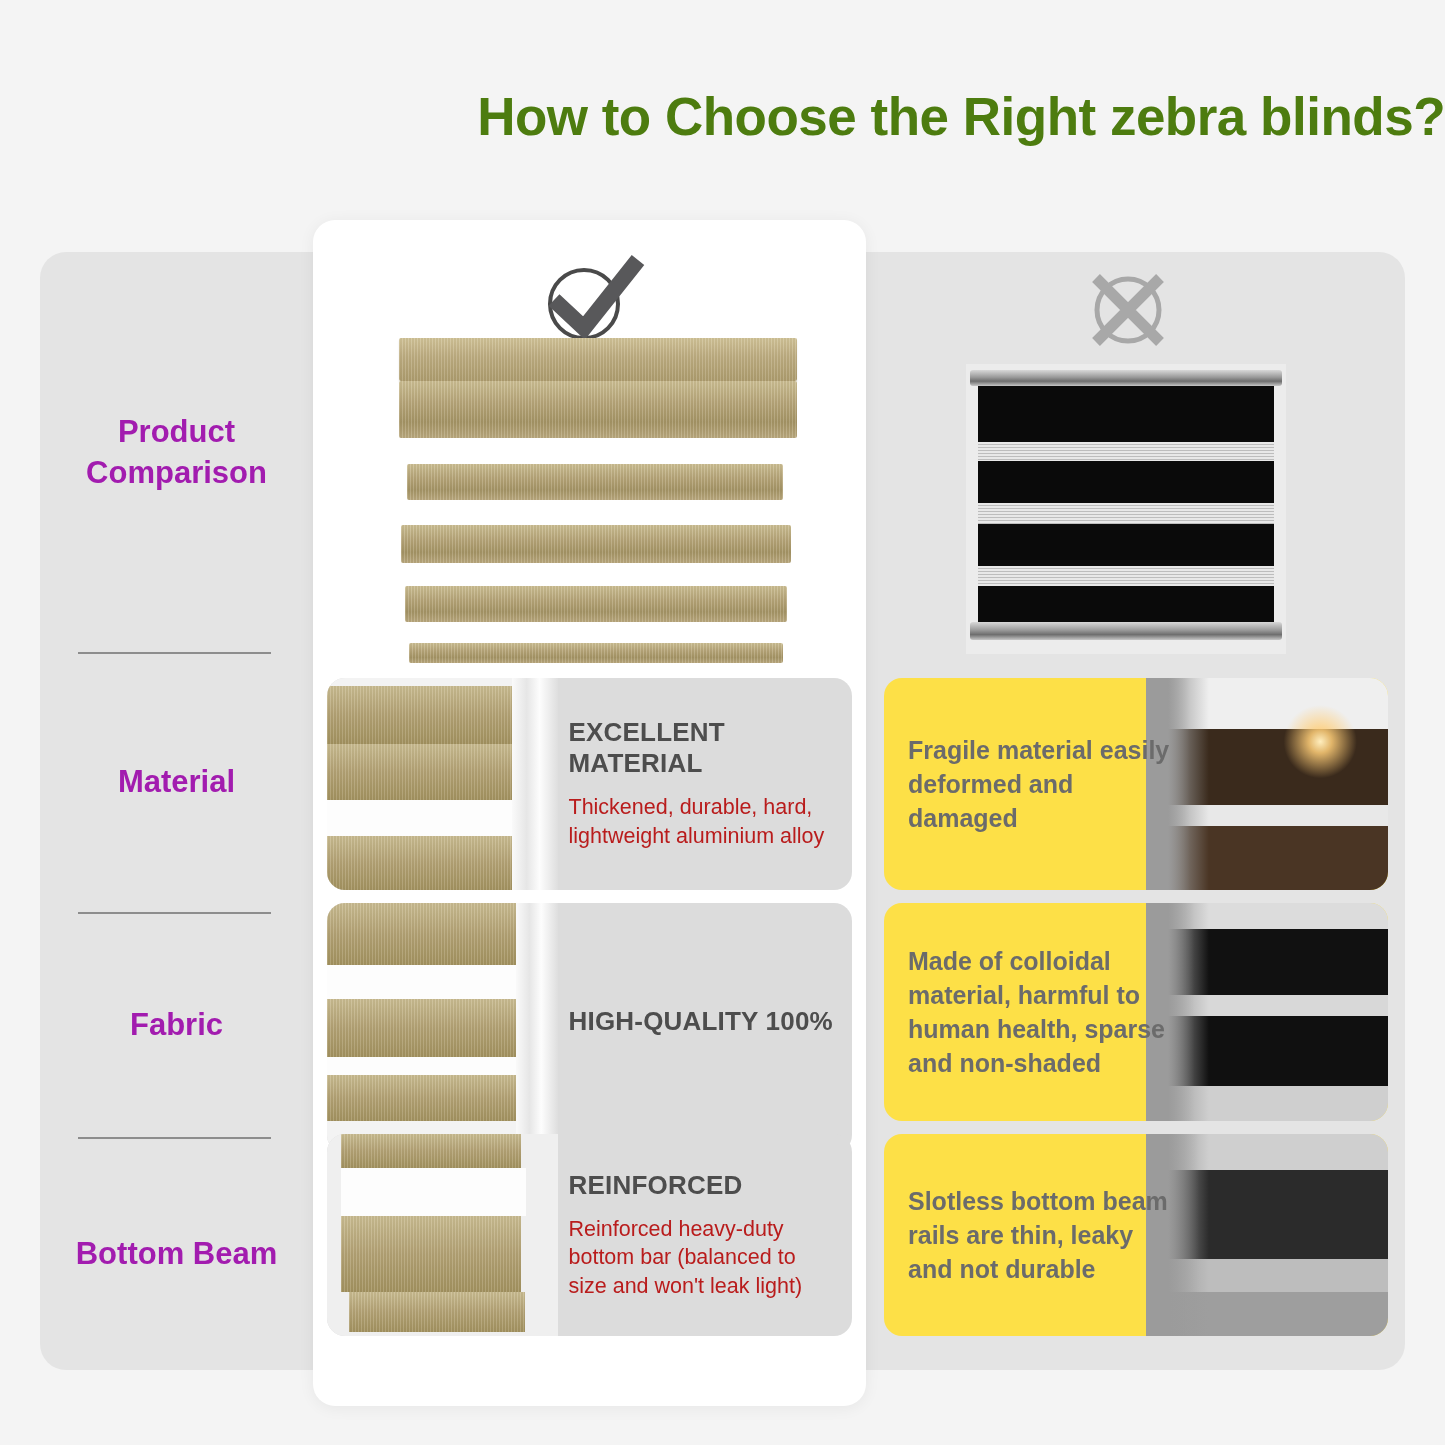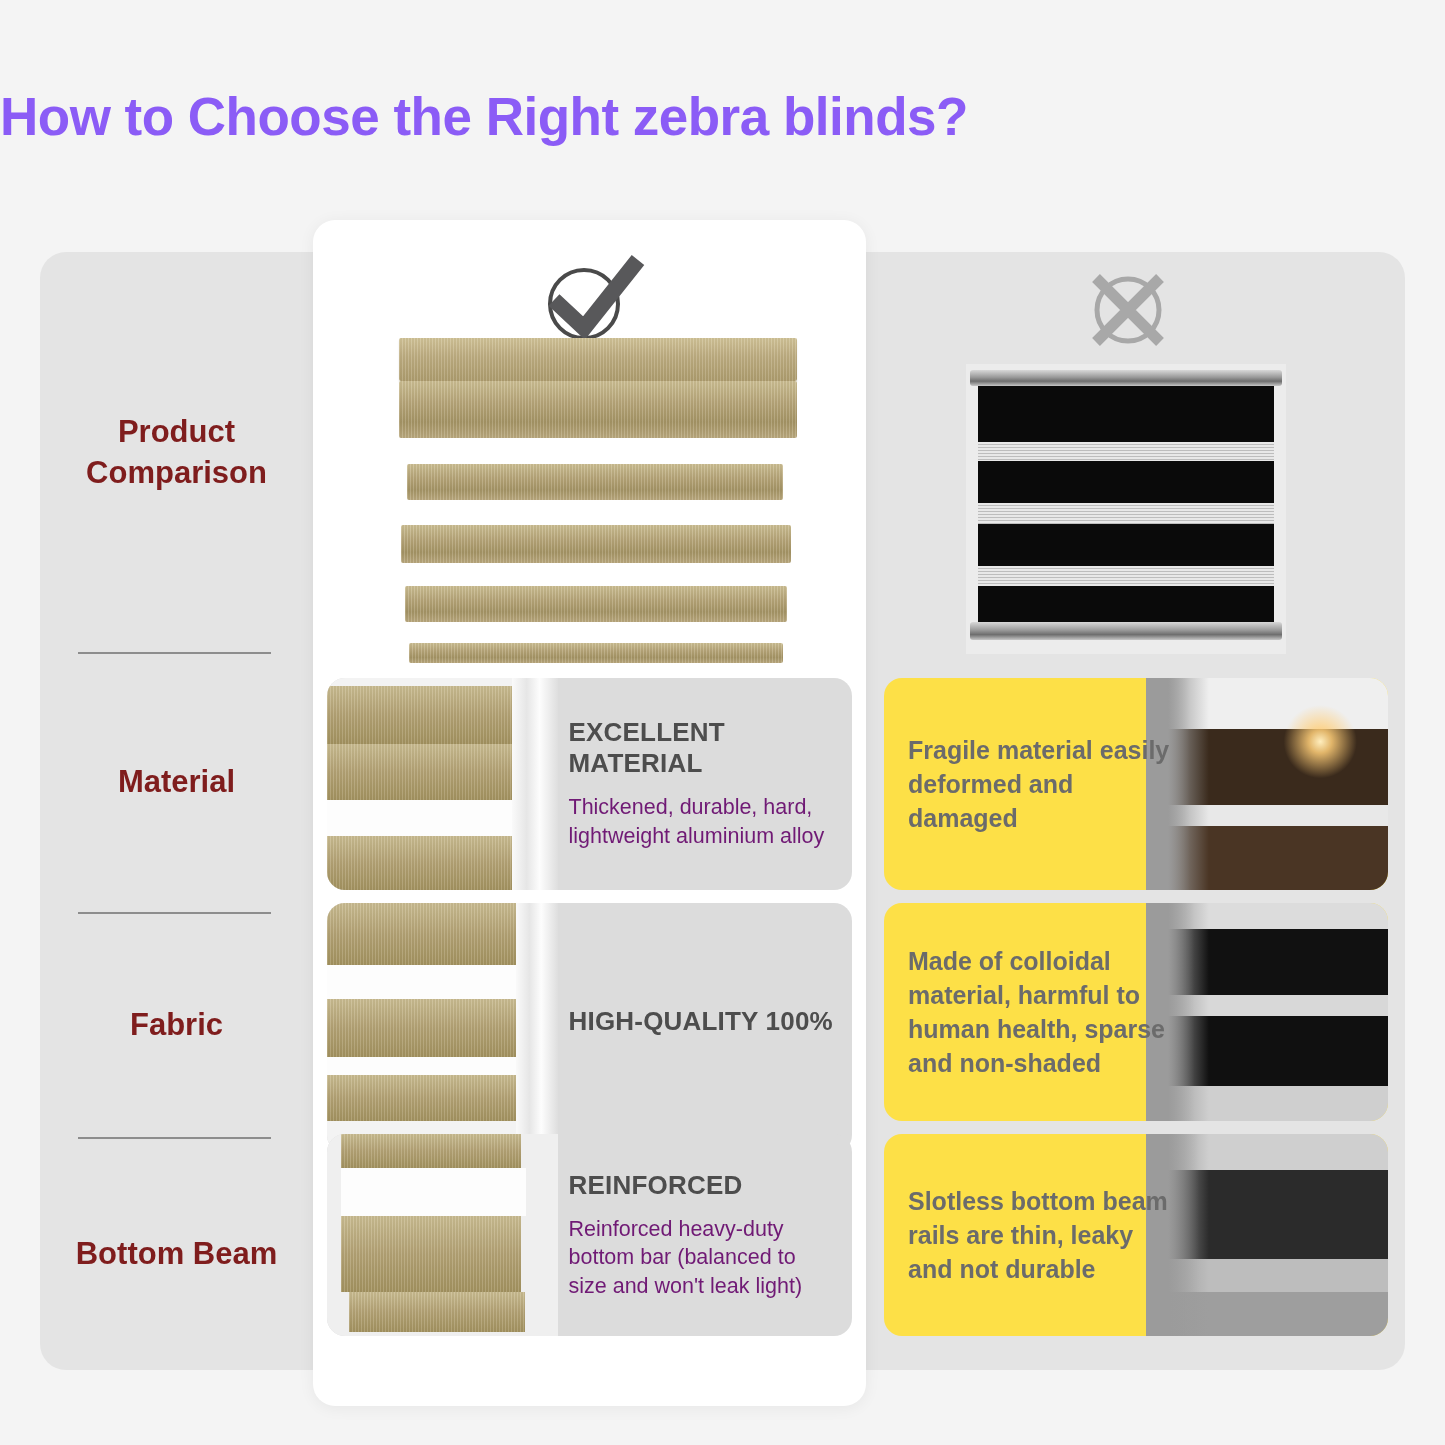--- a/index.html
+++ b/index.html
@@ -8,39 +8,39 @@
     background: #f4f4f4;
     font-family: "Liberation Sans", sans-serif;
     overflow: hidden;
   }
 
   #stage { position: relative; width: 1445px; height: 1445px; }
 
   
   .page-title {
     position: absolute; top: 86px; left: 0; width: 1445px;
-    text-align: left;
+    text-align: right;
     font-size: 53px; font-weight: bold; letter-spacing: -0.5px;
-    color: #8b5cf6;
+    color: #4d7c0f;
   }
 
   
   .panel {
     position: absolute; left: 40px; top: 252px;
     width: 1365px; height: 1118px;
     background: #e4e4e4; border-radius: 26px;
   }
 
   
   .labels { position: absolute; left: 40px; top: 252px; width: 273px; height: 1118px; }
   .label-cell {
     position: absolute; left: 0; width: 273px;
     display: flex; align-items: center; justify-content: center;
     text-align: center;
-    font-size: 31px; font-weight: bold; color: #7f1d1d; line-height: 1.33;
+    font-size: 31px; font-weight: bold; color: #a21caf; line-height: 1.33;
   }
   .label-cell.r0 { top: 0;    height: 400px; }
   .label-cell.r1 { top: 400px; height: 260px; }
   .label-cell.r2 { top: 660px; height: 225px; }
   .label-cell.r3 { top: 885px; height: 233px; }
   .divider { position: absolute; left: 38px; width: 193px; height: 2px; background: #8d8d8d; }
   .divider.d0 { top: 400px; }
   .divider.d1 { top: 660px; }
   .divider.d2 { top: 885px; }
 
@@ -87,21 +87,21 @@
   .card.good .card-img { position:absolute; left:0; top:0; width:44%; height:100%; }
   .card.bad  .card-img { position:absolute; right:0; top:0; width:48%; height:100%; }
 
   .card-txt { position:absolute; }
   .card.good .card-txt { left:46%; top:0; right:18px; height:100%;
         display:flex; flex-direction:column; justify-content:center; }
   .card.bad  .card-txt { left:24px; top:0; width:52%; height:100%;
         display:flex; flex-direction:column; justify-content:center; }
 
   .card-title { font-size:26px; font-weight:bold; color:#4d4d4d; letter-spacing:.2px; margin-bottom:14px; }
-  .card-desc  { font-size:21.5px; color:#701a75; line-height:1.33; }
+  .card-desc  { font-size:21.5px; color:#b91c1c; line-height:1.33; }
   .bad-text   { font-size:25px; font-weight:bold; color:#6b6b6b; line-height:1.36; }
 
   
   .blind-closeup { position:absolute; inset:0; background:#f3f3f3; }
   .bc-band { position:absolute; left:0; }
   .bc-tan { background:linear-gradient(180deg,#c9bb90 0%,#b3a274 50%,#a3925f 100%); }
   .bc-tan::after{content:'';position:absolute;inset:0;opacity:.45;
      background:repeating-linear-gradient(90deg,rgba(255,255,255,.30) 0 1px,rgba(0,0,0,.08) 1px 3px);}
   .bc-white { background:#fdfdfd; }
   .bc-frame { position:absolute; top:0; bottom:0;

